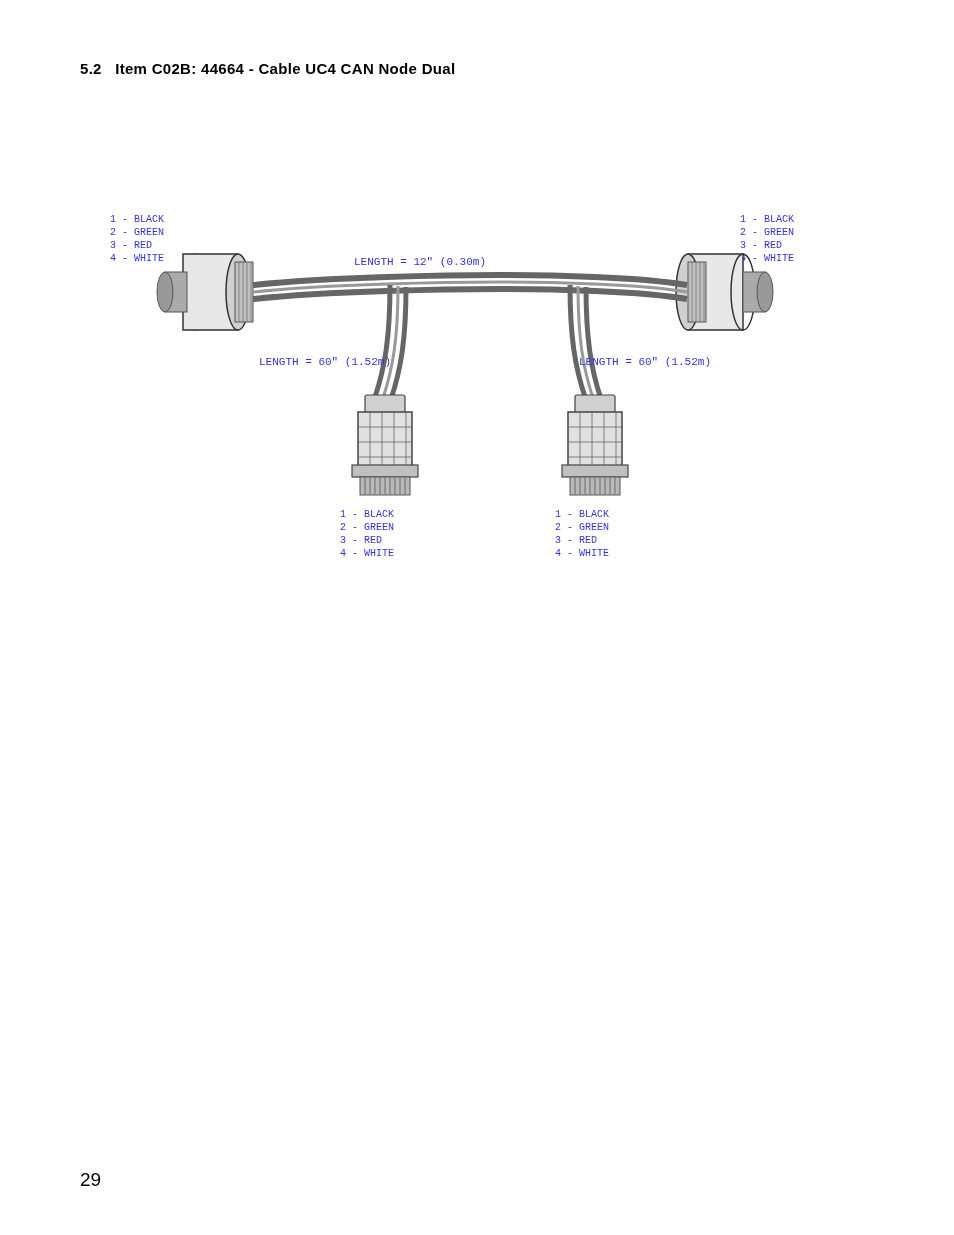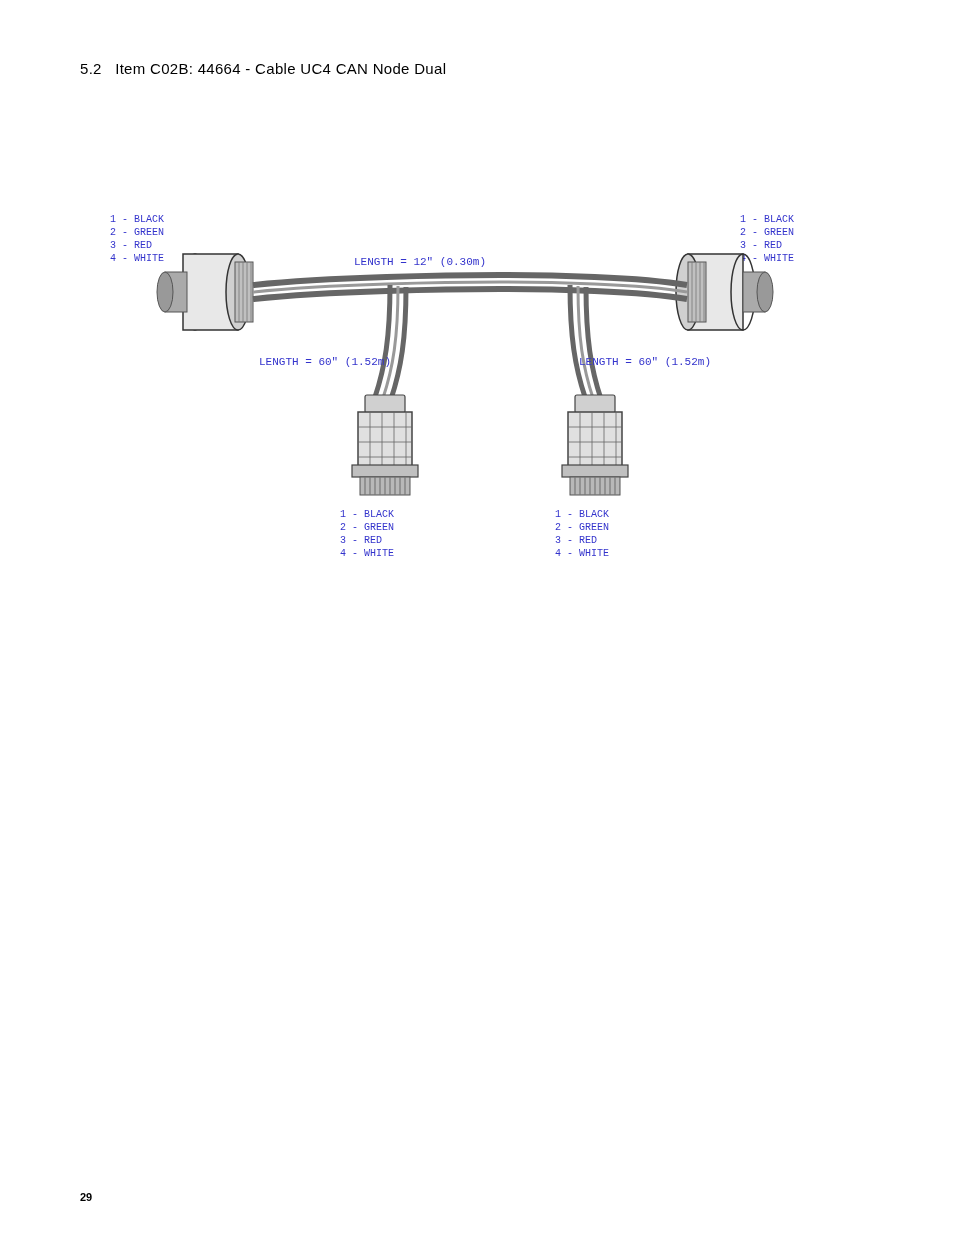--- a/index.html
+++ b/index.html
@@ -11,38 +11,38 @@
       position: relative;
     }
     .page {
       width: 954px;
       min-height: 1235px;
       padding: 60px 80px 60px 80px;
       position: relative;
     }
     .section-title {
       font-size: 15px;
-      font-weight: normal;
+      font-weight: bold;
       color: #000;
       margin-bottom: 30px;
       letter-spacing: 0.3px;
     }
     .diagram-container {
       position: relative;
       width: 100%;
       height: 480px;
       margin-top: 10px;
     }
     .page-number {
       position: absolute;
-      bottom: 32px;
+      bottom: 44px;
       left: 80px;
-      font-size: 11px;
+      font-size: 19px;
       color: #000;
-      font-weight: bold;
+      font-weight: normal;
     }
     svg text {
       font-family: 'Courier New', monospace;
     }
   </style>
 </head>
 <body>
 
 <div class="page">
 

